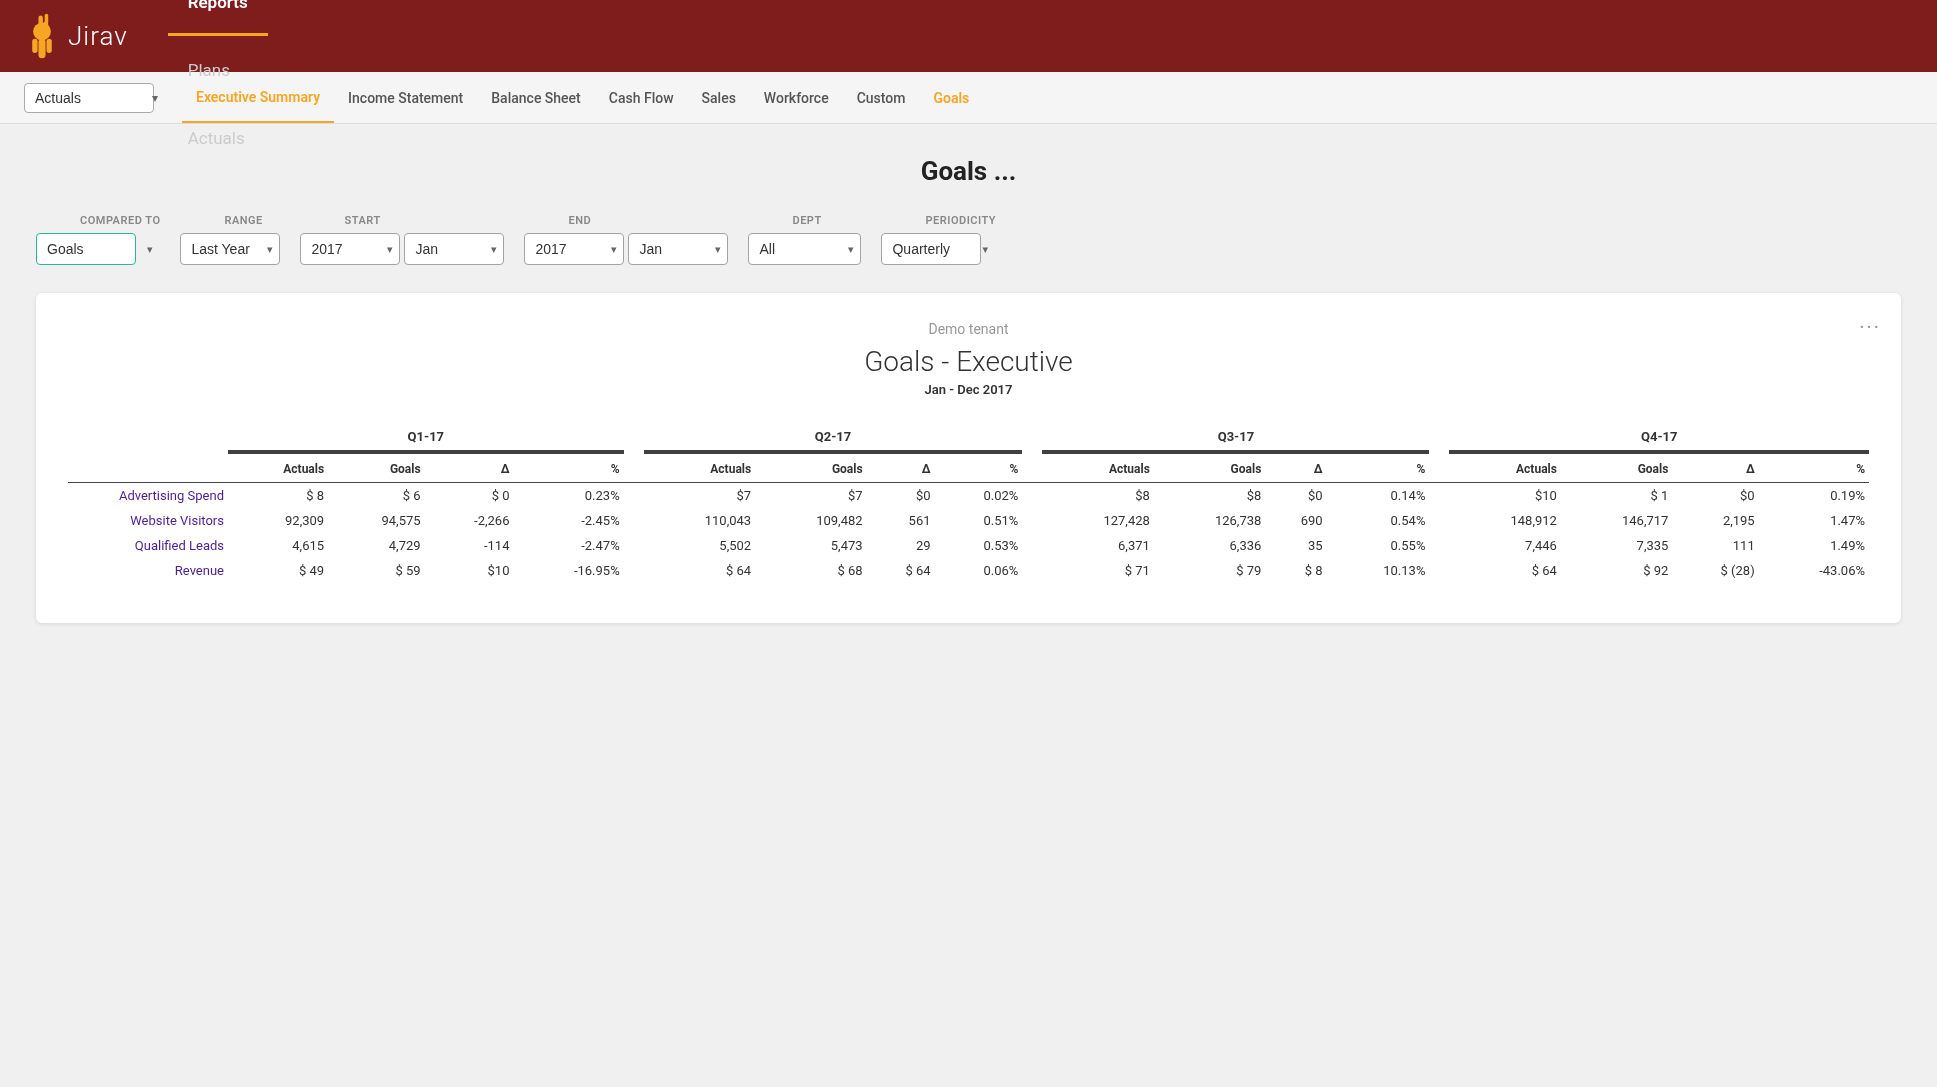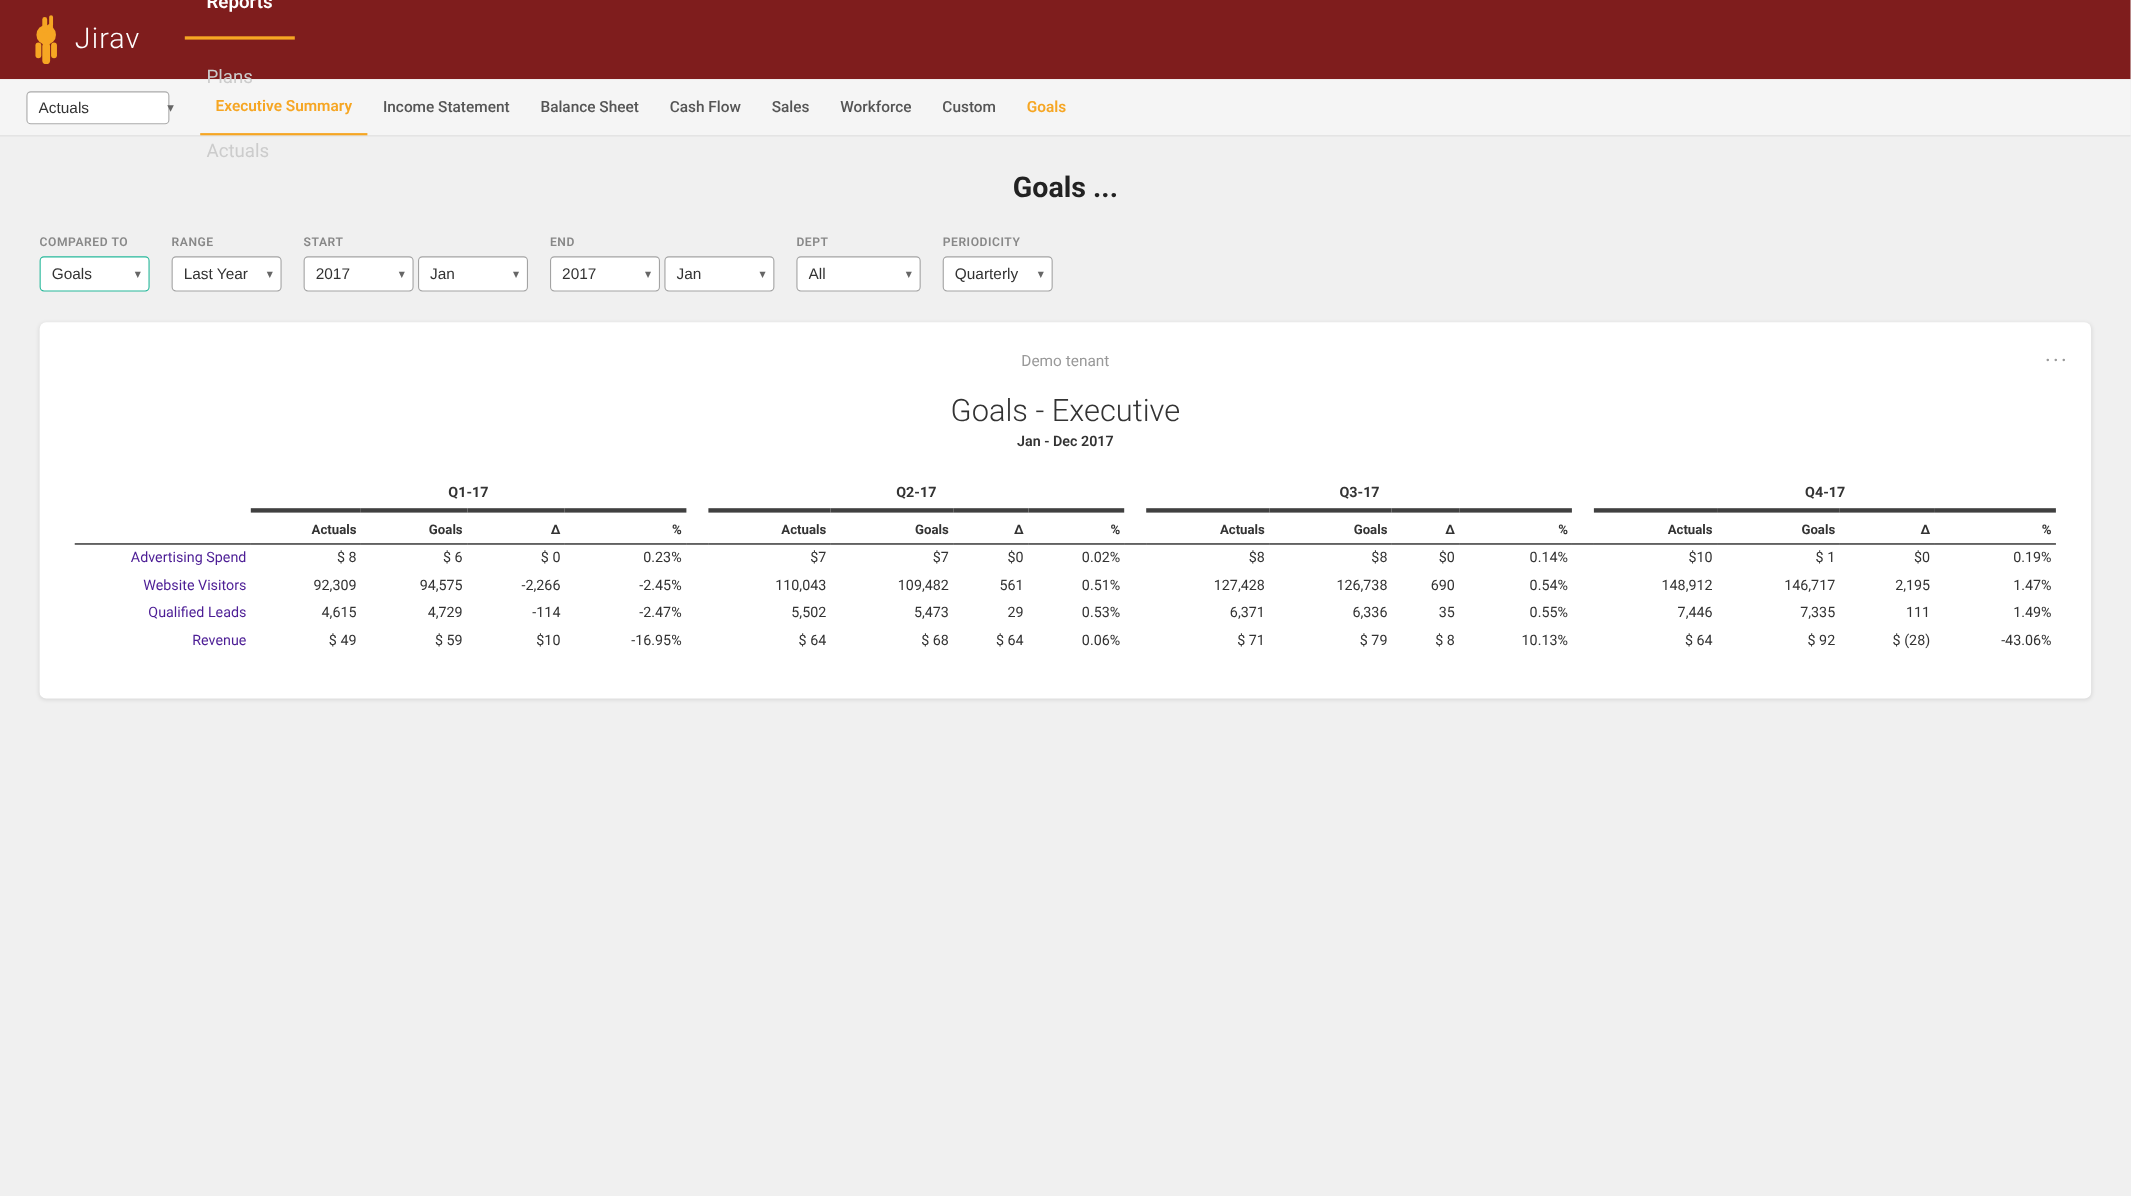--- a/index.html
+++ b/index.html
@@ -138,20 +138,21 @@
       display: flex;
       flex-direction: column;
       gap: 6px;
     }
     .filter-label {
       font-size: 11px;
       color: #888;
       font-weight: 600;
       letter-spacing: 0.5px;
       text-transform: uppercase;
+      margin-left: 44px;
     }
     .filter-select-wrapper {
       position: relative;
       display: inline-block;
     }
     .filter-select-wrapper::after {
       content: '▾';
       position: absolute;
       right: 8px;
       top: 50%;
@@ -184,21 +185,21 @@
       box-shadow: 0 1px 4px rgba(0,0,0,0.1);
       position: relative;
     }
     .report-card-header {
       text-align: center;
       margin-bottom: 32px;
     }
     .report-subtitle {
       font-size: 14px;
       color: #999;
-      margin-bottom: 20px;
+      margin-bottom: 8px;
     }
     .report-main-title {
       font-size: 28px;
       font-weight: 300;
       color: #333;
       margin-bottom: 4px;
     }
     .report-date-range {
       font-size: 13px;
       font-weight: 600;

